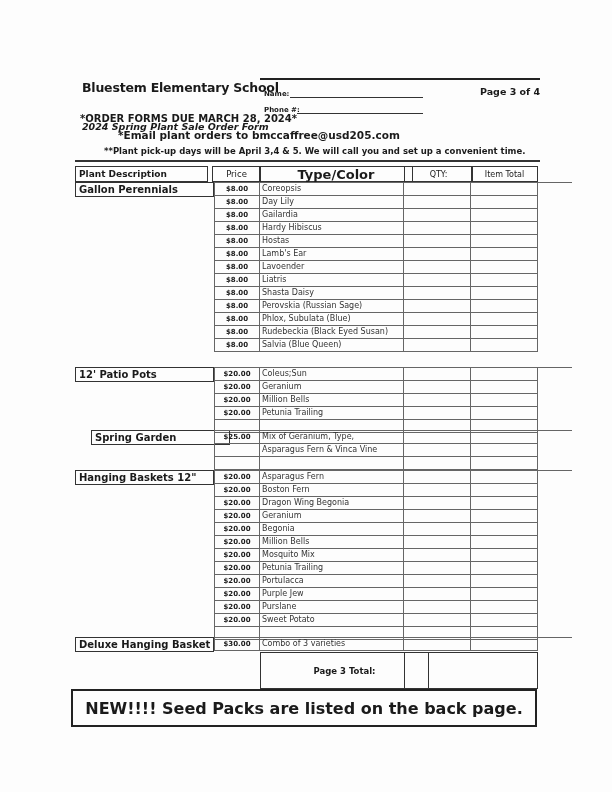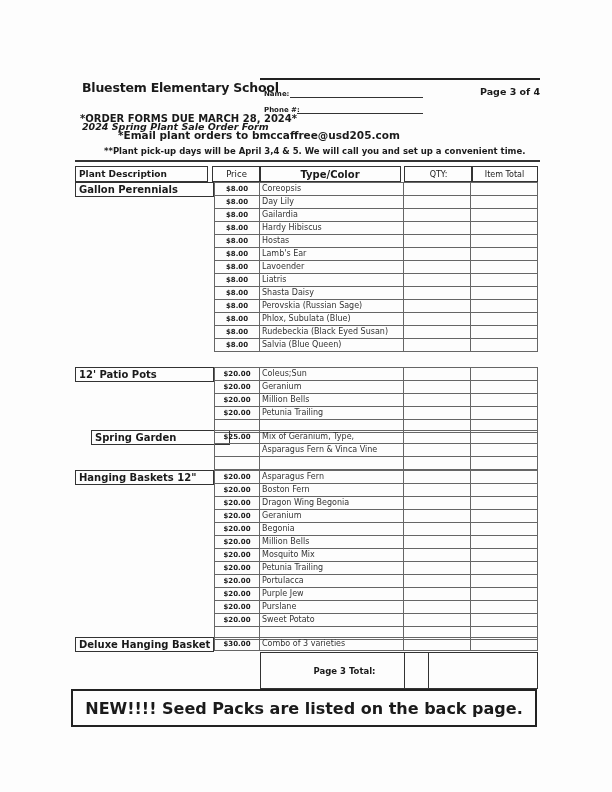--- a/index.html
+++ b/index.html
@@ -15,21 +15,21 @@
   .bottomline { left:75px; top:160px; width:465px; height:1.5px; background:#333; }
   .field-label { font-size:7px; font-weight:bold; }
   .field-line { height:1px; background:#333; }
   .pagenum { left:480px; top:86px; font-size:9.5px; font-weight:bold; }
 
   
   .hdr-cell { border:1.5px solid #333; box-sizing:border-box; font-size:9px; font-weight:bold;
               display:flex; align-items:center; }
   .cat-box { border:1.5px solid #333; box-sizing:border-box; font-size:10px; font-weight:bold;
              display:flex; align-items:center; padding-left:3px; }
-  .grid { left:214px; width:324px; }
+  .grid { left:214px; width:324px;padding-left:34px; }
   .row { position:absolute; left:0; width:324px; height:13px; border-bottom:1px solid #666; box-sizing:border-box; }
   .row .c { position:absolute; top:0; height:12px; box-sizing:border-box; border-right:1px solid #666; font-size:8px; line-height:12px; }
   .row .price { left:0; width:46px; text-align:center; font-weight:bold; font-size:7px; border-left:1px solid #666; }
   .row .type { left:46px; width:144px; padding-left:2px; color:#333; }
   .row .qty { left:190px; width:67px; }
   .row .tot { left:257px; width:67px; }
   .total-box { border:1.5px solid #333; box-sizing:border-box; }
   .banner { left:71px; top:689px; width:466px; height:38px; border:2px solid #222; box-sizing:border-box;
             display:flex; align-items:center; justify-content:center; font-size:16px; font-weight:bold; }
 </style>
@@ -45,21 +45,21 @@
 
 <div class="abs field-label" style="left:264px;top:90px;">Name:</div>
 <div class="abs field-line" style="left:290px;top:97px;width:133px;"></div>
 <div class="abs field-label" style="left:264px;top:106px;">Phone #:</div>
 <div class="abs field-line" style="left:297px;top:113px;width:126px;"></div>
 <div class="abs pagenum">Page 3 of 4</div>
 <div class="abs bottomline"></div>
 
 <div class="abs hdr-cell" style="left:75px;top:166px;width:133px;height:16px;padding-left:3px;text-align:right;">Plant Description</div>
 <div class="abs hdr-cell" style="left:212px;top:166px;width:49px;height:16px;justify-content:center;font-weight:normal;font-size:8.5px;">Price</div>
-<div class="abs hdr-cell" style="left:259px;top:166px;width:142px;height:16px;justify-content:center;font-size:10px;">Type/Color</div>
+<div class="abs hdr-cell" style="left:259px;top:166px;width:154px;height:16px;justify-content:center;font-size:13px;">Type/Color</div>
 <div class="abs hdr-cell" style="left:404px;top:166px;width:69px;height:16px;justify-content:center;font-weight:normal;font-size:8px;">QTY:</div>
 <div class="abs hdr-cell" style="left:471px;top:166px;width:67px;height:16px;justify-content:center;font-weight:normal;font-size:8px;">Item Total</div>
 
 <div id="table-body">
     <div class="abs cat-box" style="left: 75px; top: 182px; width: 139px; height: 15px;">Gallon Perennials</div>
     <div class="abs grid" style="top: 182px; height: 169px; border-top: 1px solid rgb(102, 102, 102);">
       <div class="row" style="top: 0px;">
         <div class="c price">$8.00</div>
         <div class="c type">Coreopsis</div>
         <div class="c qty"></div>

